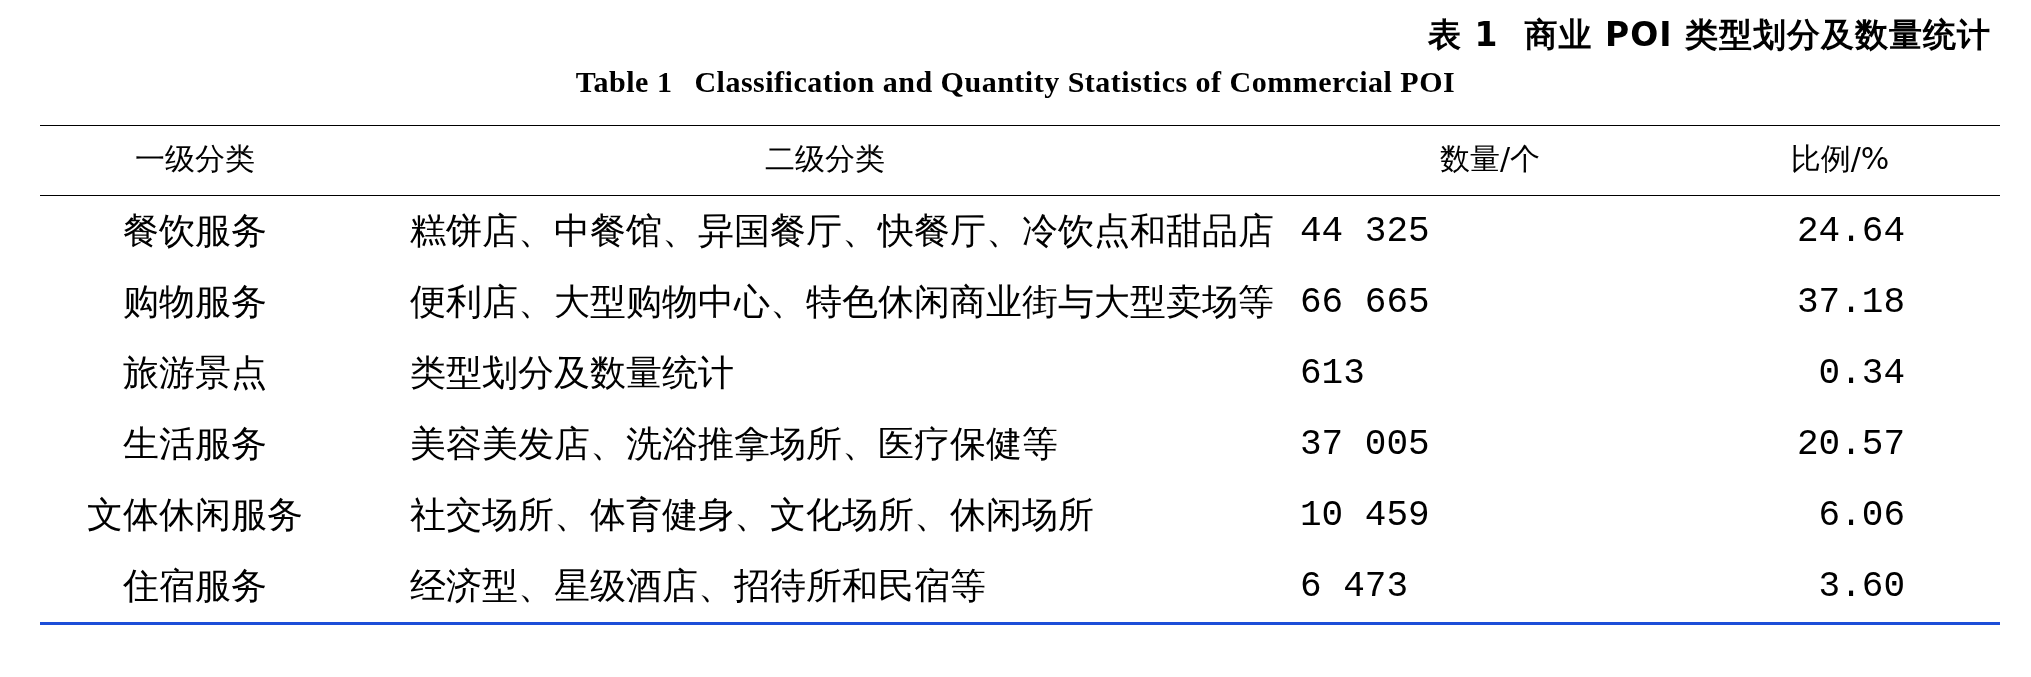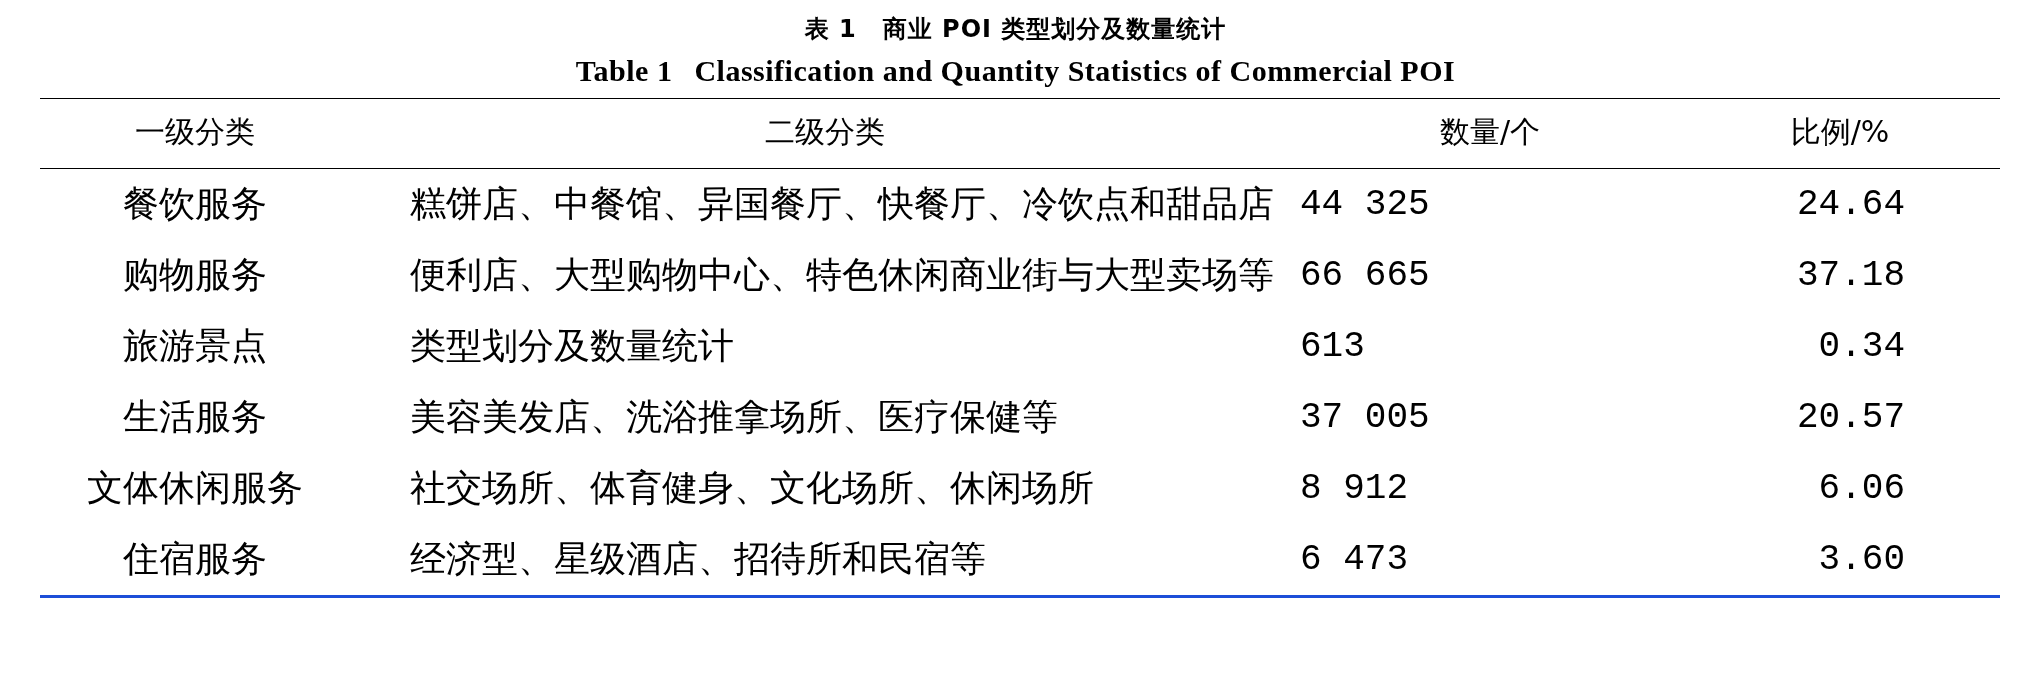--- a/index.html
+++ b/index.html
@@ -15,24 +15,24 @@
     overflow: hidden;
   }
   .page {
     position: relative;
     width: 2031px;
     height: 677px;
     box-sizing: border-box;
     padding: 0 40px;
   }
   .title-cn {
-    text-align: center;
+    text-align: right;
     font-family: "DejaVu Sans", "Liberation Sans", sans-serif;
     font-weight: bold;
-    font-size: 24px;
+    font-size: 33px;
     letter-spacing: 1px;
     padding-top: 14px;
     line-height: 1.25;
   }
   .title-cn .num {
     margin-right: 26px;
   }
   .title-en {
     text-align: center;
     font-family: "Liberation Serif", "DejaVu Serif", serif;
@@ -40,21 +40,21 @@
     font-size: 30px;
     letter-spacing: 0.5px;
     padding-top: 10px;
     padding-bottom: 10px;
   }
   .title-en .en-num {
     margin-right: 22px;
   }
   table.poi {
     width: 1960px;
-    margin: 0 auto;
+    margin: 16px auto;
     border-collapse: collapse;
     table-layout: fixed;
   }
   table.poi thead th {
     font-weight: normal;
     font-family: "DejaVu Sans", "Liberation Sans", sans-serif;
     font-size: 30px;
     padding: 13px 0 15px 0;
     vertical-align: middle;
   }
@@ -131,21 +131,21 @@
       </tr>
       <tr>
         <td class="col-l1">生活服务</td>
         <td class="col-l2">美容美发店、洗浴推拿场所、医疗保健等</td>
         <td class="col-qty num-cell">37 005</td>
         <td class="col-pct num-cell">20.57</td>
       </tr>
       <tr>
         <td class="col-l1">文体休闲服务</td>
         <td class="col-l2">社交场所、体育健身、文化场所、休闲场所</td>
-        <td class="col-qty num-cell">8 912</td>
+        <td class="col-qty num-cell">10 459</td>
         <td class="col-pct num-cell">6.06</td>
       </tr>
       <tr class="rule-bottom">
         <td class="col-l1">住宿服务</td>
         <td class="col-l2">经济型、星级酒店、招待所和民宿等</td>
         <td class="col-qty num-cell">6 473</td>
         <td class="col-pct num-cell">3.60</td>
       </tr>
     </tbody>
   </table>

